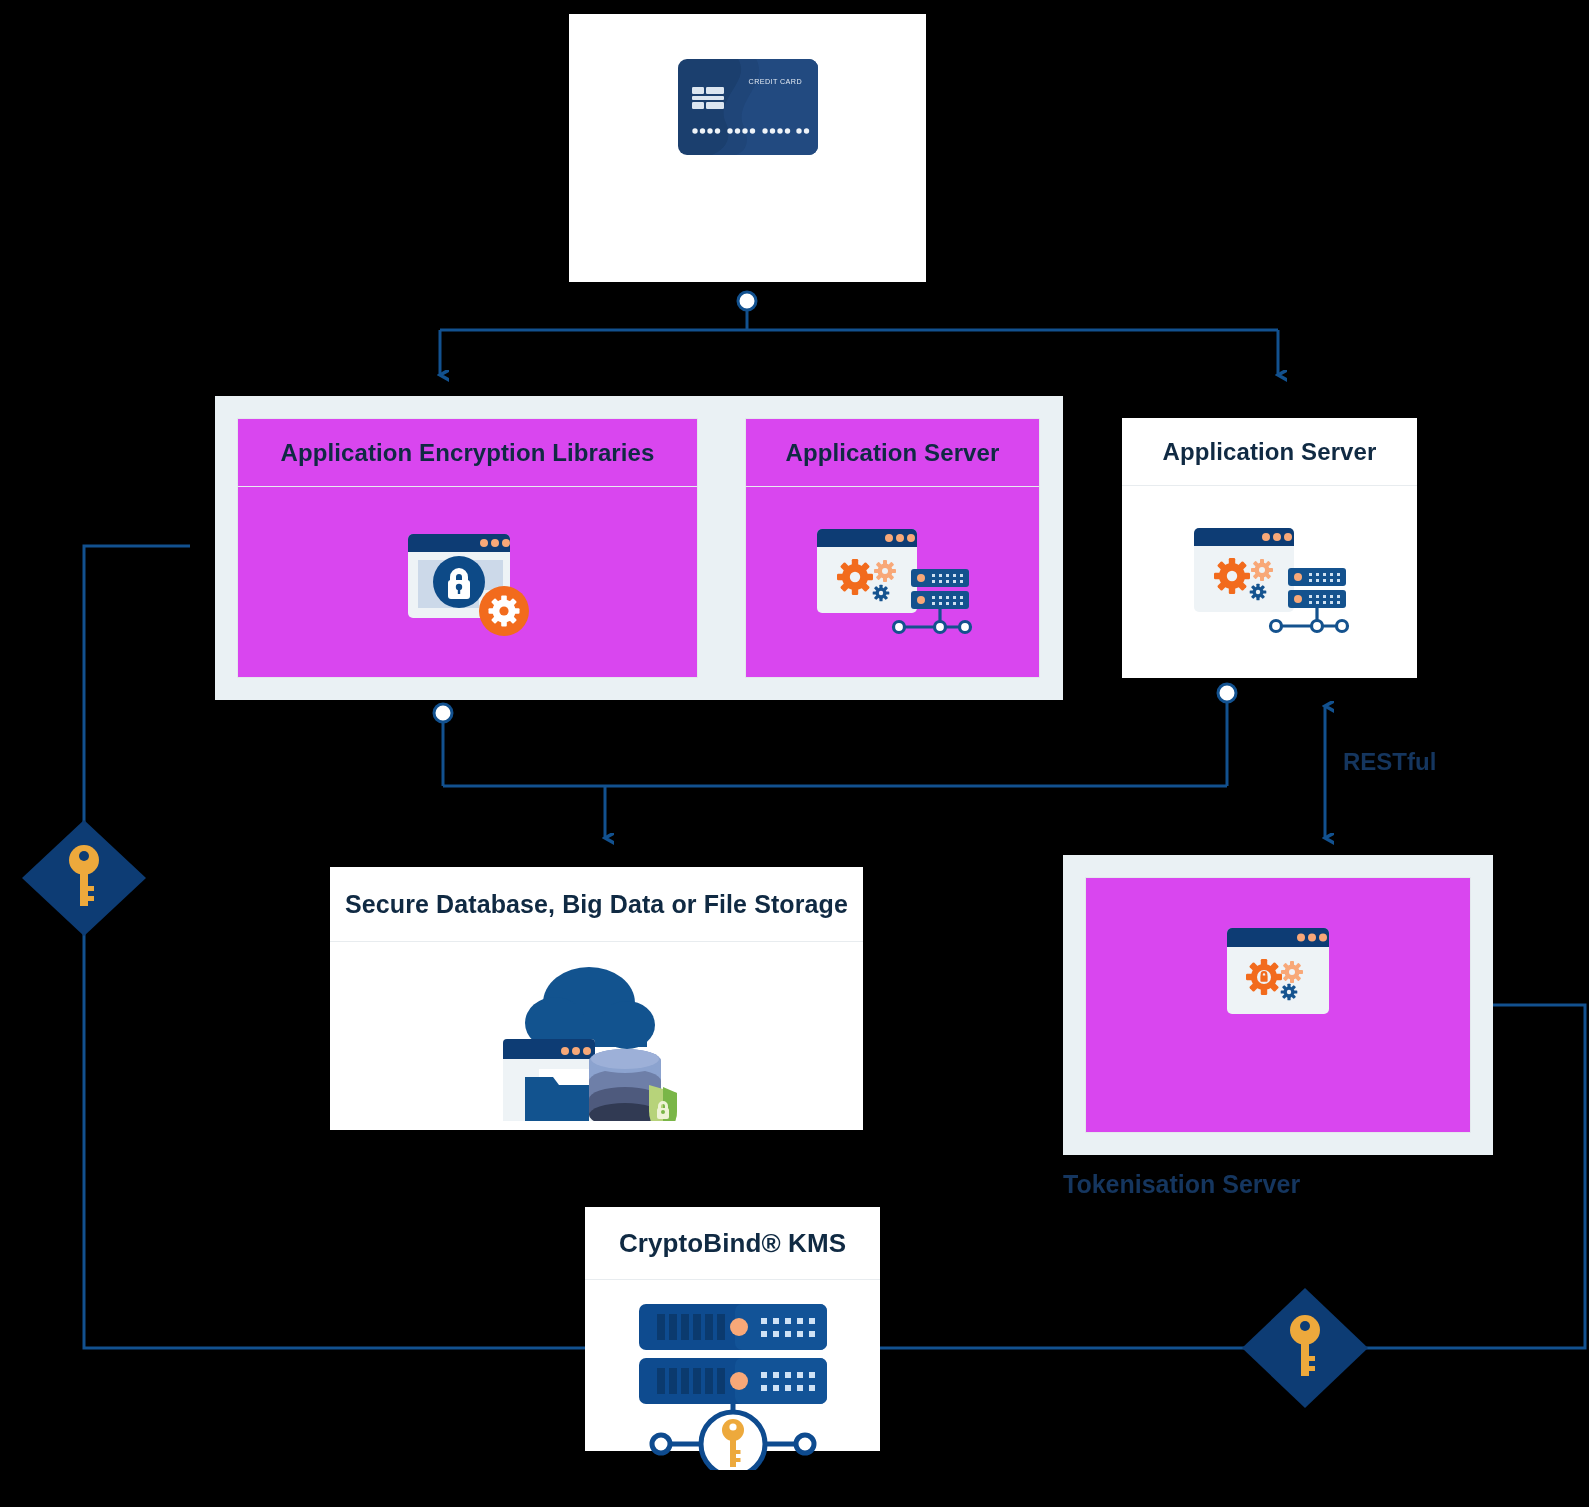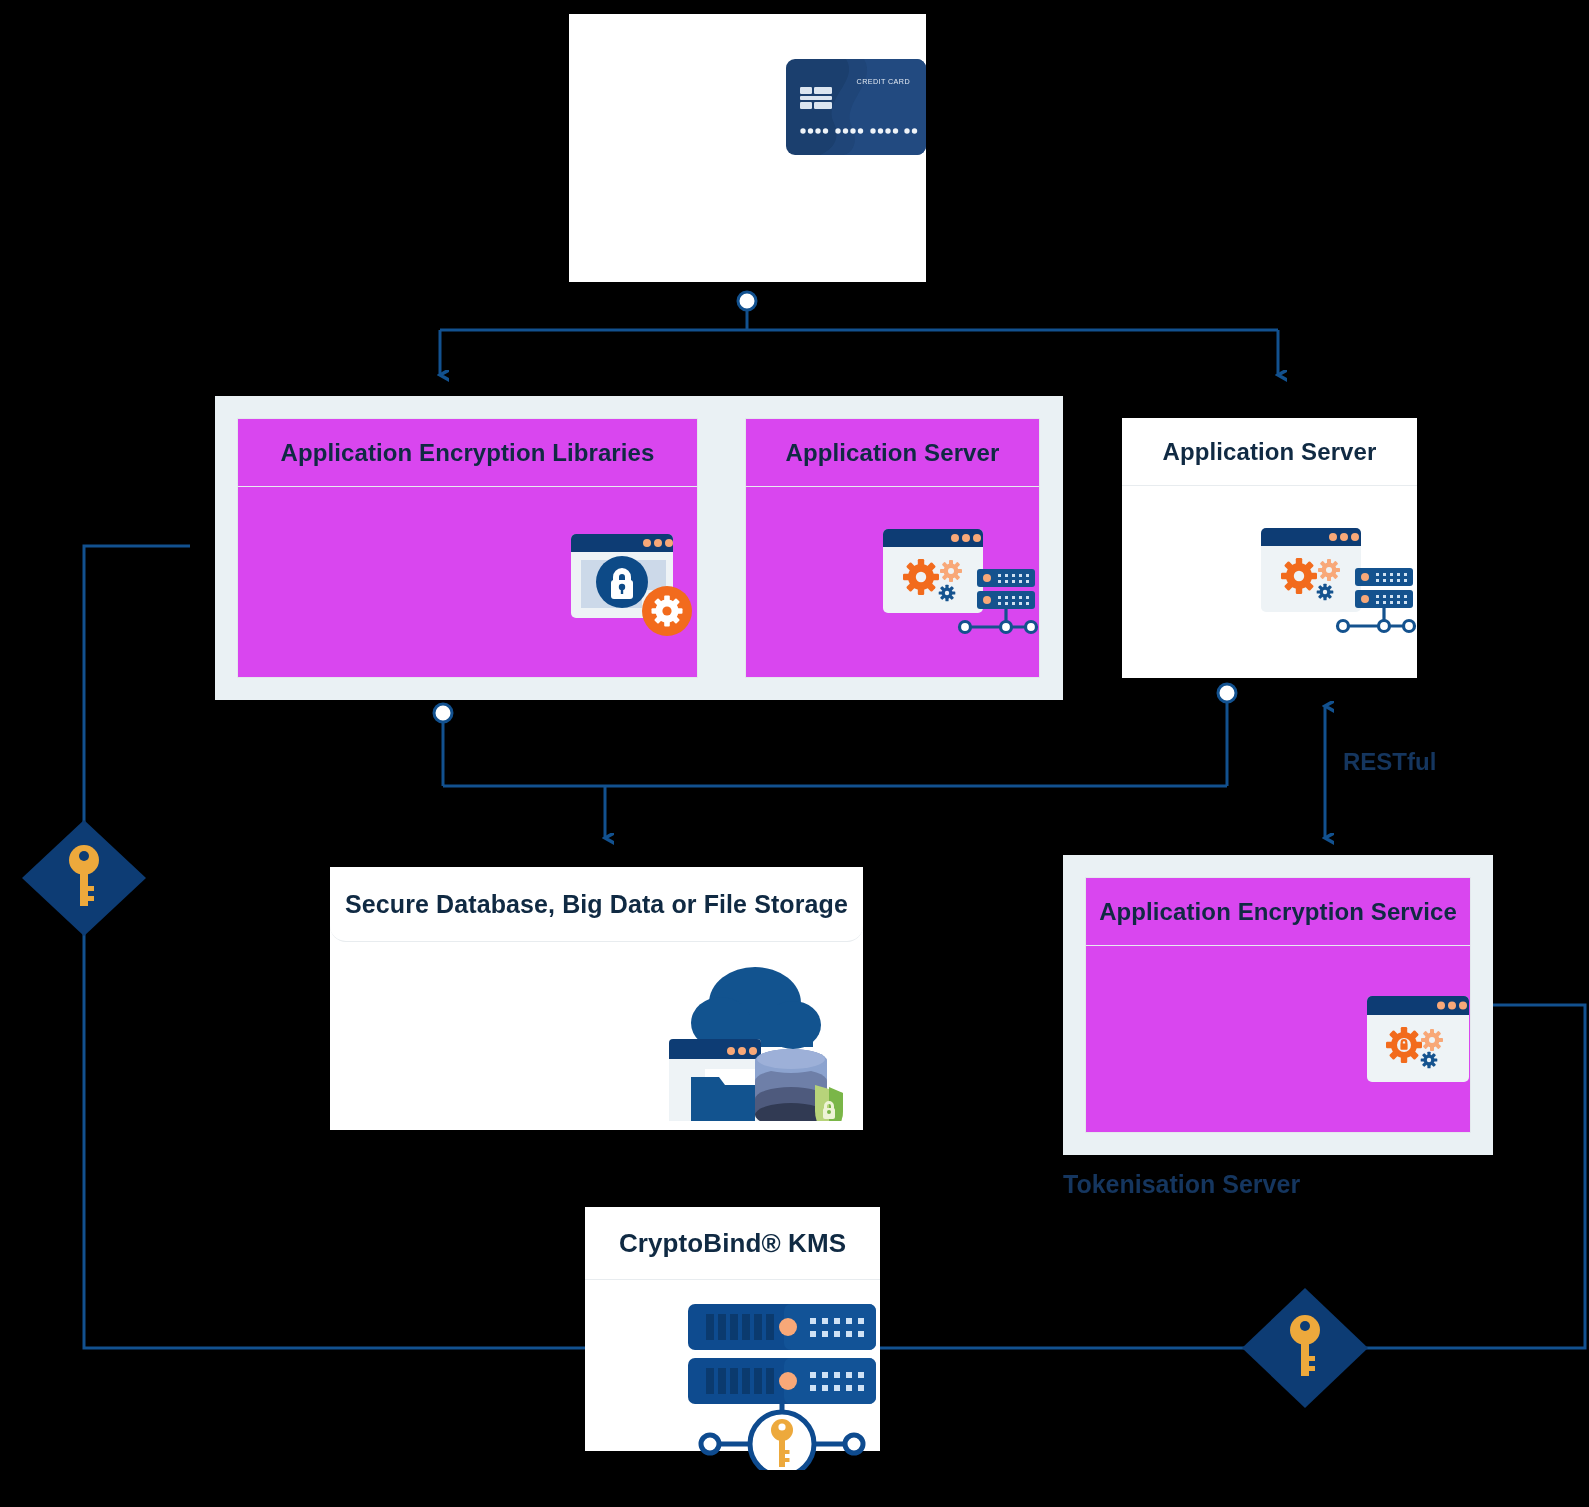--- a/index.html
+++ b/index.html
@@ -7,21 +7,21 @@
        font-family:"Liberation Sans","DejaVu Sans",sans-serif;}
   #stage{position:absolute;left:0;top:0;width:1589px;height:1507px;}
 
   .card{position:absolute;background:#ffffff;box-sizing:border-box;}
   .card-title{
     width:100%;box-sizing:border-box;text-align:center;
     color:#102a43;font-weight:700;letter-spacing:.1px;
     border-bottom:1px solid #e8ecef;
     display:flex;align-items:center;justify-content:center;
   }
-  .card-body{position:relative;width:100%;display:flex;align-items:center;justify-content:flex-end;}
+  .card-body{position:relative;width:100%;display:flex;align-items:center;justify-content:center;}
 
   .groupbox{position:absolute;background:#eaf1f4;box-sizing:border-box;}
   .innercard{position:absolute;background:#d946ef;border:1px solid #e3e8ec;box-sizing:border-box;}
 
   .lbl{position:absolute;color:#15365f;font-weight:700;white-space:nowrap;}
   .restful-lbl{position:absolute;color:#15365f;font-weight:700;font-size:24px;}
 
   svg.conn{position:absolute;left:0;top:0;width:1589px;height:1507px;pointer-events:none;}
 </style>
 </head>
@@ -339,21 +339,21 @@
         </g>
         <path d="M127,86 L127,104 M86,104 L152,104" stroke="#14528e" stroke-width="3.2" fill="none"></path>
         <circle cx="86" cy="104" r="5.5" fill="#ffffff" stroke="#14528e" stroke-width="3.2"></circle>
         <circle cx="127" cy="104" r="5.5" fill="#ffffff" stroke="#14528e" stroke-width="3.2"></circle>
         <circle cx="152" cy="104" r="5.5" fill="#ffffff" stroke="#14528e" stroke-width="3.2"></circle>
       </svg>
     </div>
   </div>
 
   <div class="card" style="left:330px;top:867px;width:533px;height:263px;">
-    <div class="card-title" style="height:75px;font-size:25px;border-radius:16px;">Secure Database, Big Data or File Storage</div>
+    <div class="card-title" style="height:75px;font-size:25px;">Secure Database, Big Data or File Storage</div>
     <div class="card-body" style="height:188px;">
       <svg width="200" height="170" viewBox="0 0 200 170">
         <g fill="#12538f">
           <ellipse cx="92" cy="52" rx="46" ry="36"></ellipse>
           <ellipse cx="58" cy="72" rx="30" ry="26"></ellipse>
           <ellipse cx="130" cy="74" rx="28" ry="24"></ellipse>
           <rect x="40" y="64" width="110" height="32"></rect>
         </g>
         <rect x="6" y="88" width="92" height="100" rx="4" fill="#eef3f6"></rect>
         <path d="M6,92 a4,4 0 0 1 4,-4 h84 a4,4 0 0 1 4,4 v16 h-92 Z" fill="#0d3c74"></path>
@@ -378,21 +378,20 @@
         <path d="M166,150 a5,5 0 0 1 5,5 v3 h-3 v-3 a2,2 0 0 0 -4,0 v3 h-3 v-3 a5,5 0 0 1 5,-5 Z" fill="#eef3d6"></path>
         <rect x="160" y="157" width="12" height="11" rx="2" fill="#eef3d6"></rect>
         <circle cx="166" cy="161" r="2" fill="#7ab648"></circle>
       </svg>
     </div>
   </div>
 
   <div class="groupbox" style="left:1063px;top:855px;width:430px;height:300px;"></div>
 
   <div class="innercard" style="left:1085px;top:877px;width:386px;height:256px;">
-    <div class="card-title" style="height:68px;font-size:24px;">Application Encryption Service</div>
     <div class="card-body" style="height:186px;">
       <svg width="104" height="88" viewBox="0 0 104 88">
         <rect x="1" y="1" width="102" height="86" rx="5" fill="#eef3f6"></rect>
         <path d="M1,6 a5,5 0 0 1 5,-5 h92 a5,5 0 0 1 5,5 v14 h-102 Z" fill="#0d3c74"></path>
         <circle cx="75" cy="10.5" r="4" fill="#f8a878"></circle>
           <circle cx="86" cy="10.5" r="4" fill="#f8a878"></circle>
           <circle cx="97" cy="10.5" r="4" fill="#f8a878"></circle>
         <g fill="#f26b1d" transform="translate(38,50)">
           <circle cx="0" cy="0" r="13"></circle>
           <g>

